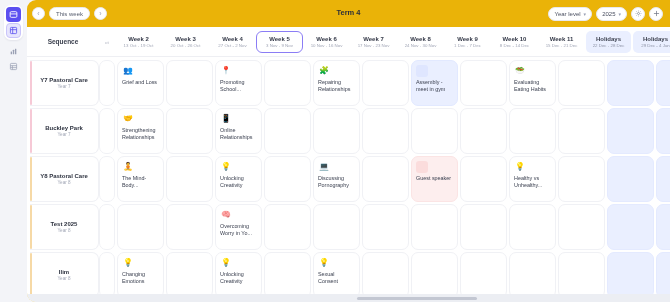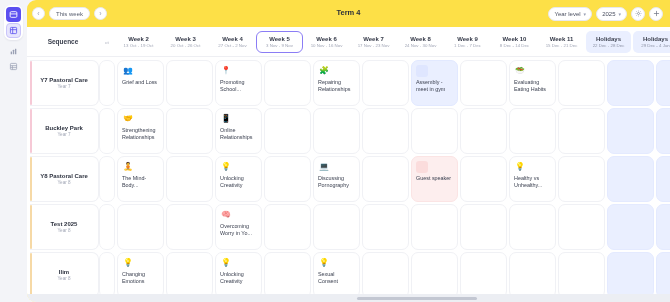--- a/index.html
+++ b/index.html
@@ -33,21 +33,21 @@
     color: #9aa0b4;
   }
   .rail-btn.active-solid { background: #5b4ff0; color: #ffffff; }
   .rail-btn.active-soft  { background: #e7e5fd; color: #5b4ff0; border: 1px solid #c9c4fa; }
   .rail-sep { height: 4px; }
   .rail-btn svg { display: block; }
 
   
   .panel {
     flex: 1; height: 302px;
-    background: #fde047;
+    background: #eab308;
     border-radius: 9px 0 0 9px;
     display: flex; flex-direction: column;
     overflow: hidden;
     position: relative;
   }
 
   
   .toolbar {
     height: 27px; flex: none;
     display: flex; align-items: center;

